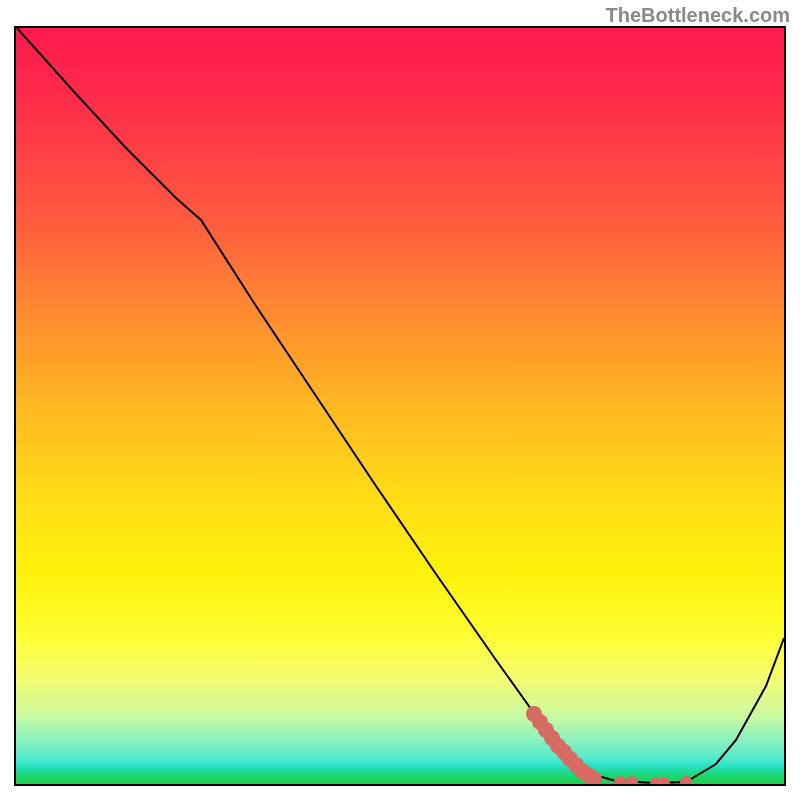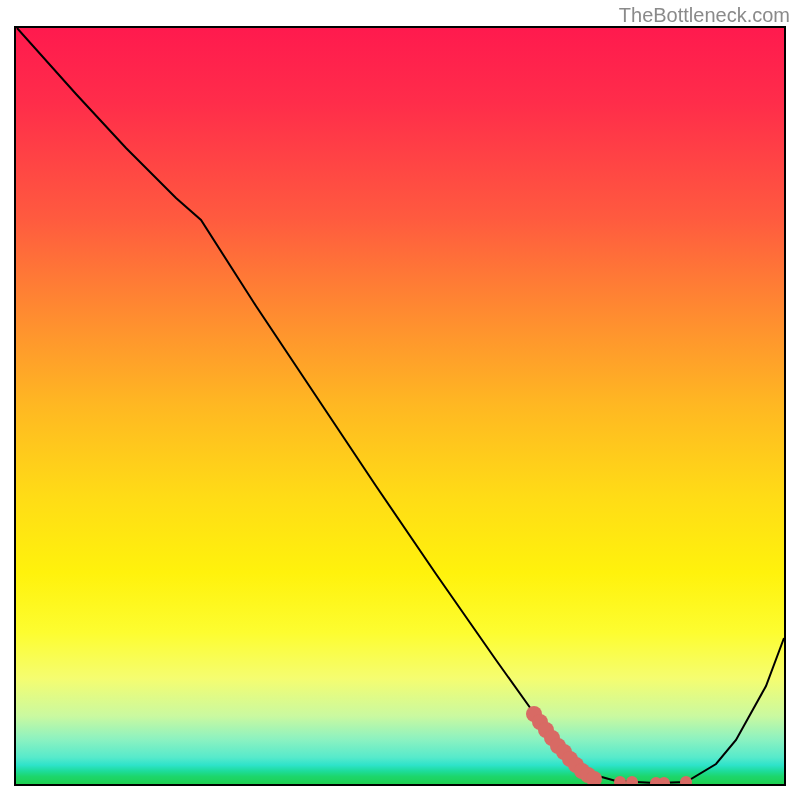--- a/index.html
+++ b/index.html
@@ -10,21 +10,21 @@
     background: #ffffff;
     position: relative;
     font-family: Arial, sans-serif;
   }
   .watermark {
     position: absolute;
     top: 4px;
     right: 10px;
     color: #8a8a8a;
     font-size: 20px;
-    font-weight: normal;
+    font-weight: bold;
     z-index: 10;
   }
   .plot {
     position: absolute;
     left: 14px;
     top: 26px;
     width: 772px;
     height: 760px;
     border: 2px solid #000;
     box-sizing: border-box;

